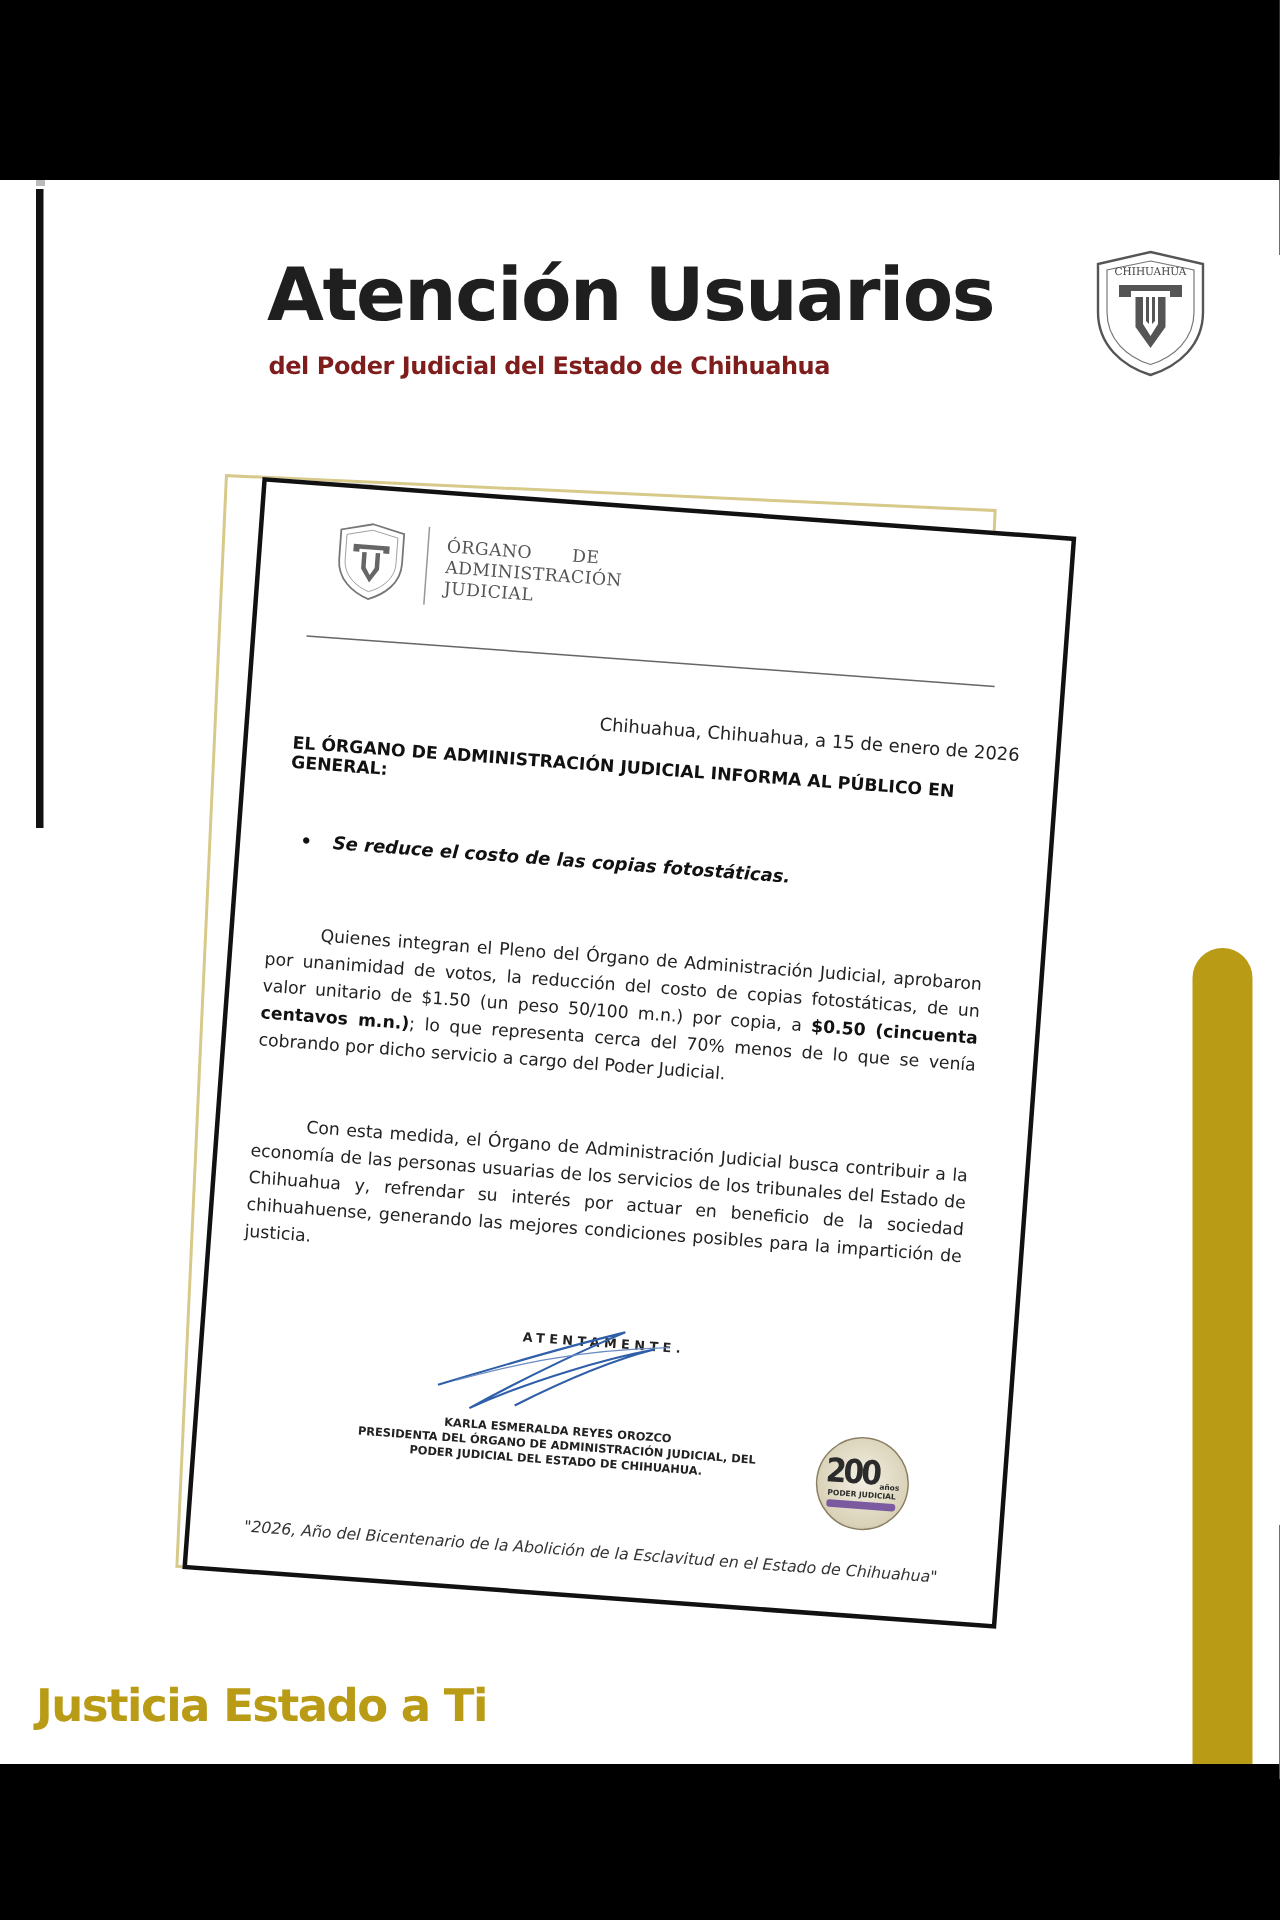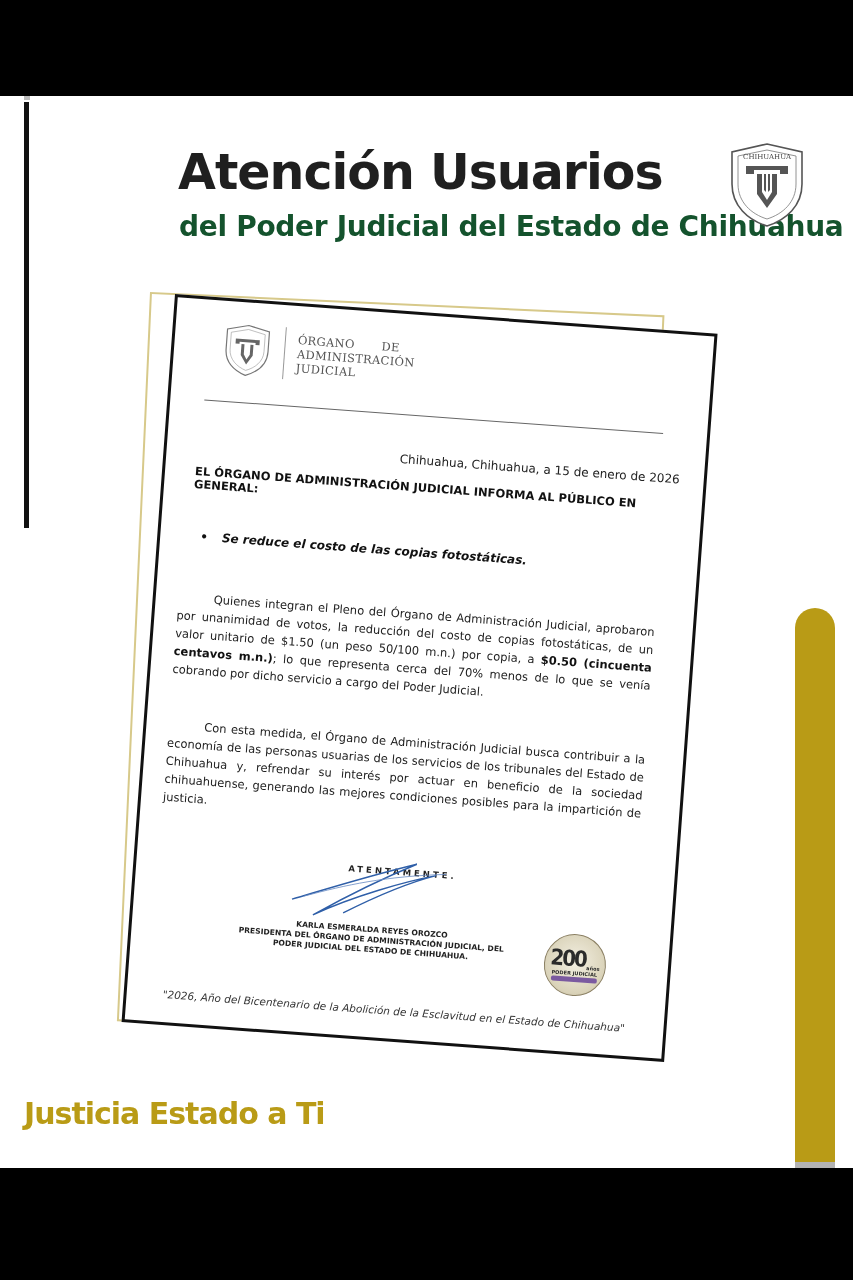--- a/index.html
+++ b/index.html
@@ -1,26 +1,26 @@
 <!DOCTYPE html>
 <html><head>
 <meta charset="utf-8">
 <style>
   * { box-sizing: border-box; margin: 0; padding: 0; }
   html, body { width: 853px; height: 1280px; background: #000; overflow: hidden; }
   body { position: relative; font-family: "DejaVu Sans", sans-serif; }
-  .canvas { position: absolute; left: 0; top: 96px; width: 853px; height: 1072px; background: #fff; overflow: hidden; }
+  .canvas { position: absolute; left: 0; top: 120px; width: 853px; height: 1072px; background: #fff; overflow: hidden; }
   .top-bar { position: absolute; left: 0; top: 0; width: 853px; height: 104px; background: #000; }
   .bottom-bar { position: absolute; left: 0; top: 1176px; width: 853px; height: 104px; background: #000; }
 
   .left-rule { position: absolute; left: 24px; top: 6px; width: 5px; height: 426px; background: #111; }
   .left-rule-cap { position: absolute; left: 24px; top: 0; width: 6px; height: 4px; background: #bbb; }
 
   .title { position: absolute; left: 178px; top: 48px; font-family: "DejaVu Sans", sans-serif; font-weight: bold; font-size: 49px; letter-spacing: -1px; color: #1f1f1f; white-space: nowrap; }
-  .subtitle { position: absolute; left: 179px; top: 114px; font-family: "DejaVu Sans", sans-serif; font-weight: bold; font-size: 28px; letter-spacing: -0.3px; color: #14532d; white-space: nowrap; }
+  .subtitle { position: absolute; left: 179px; top: 114px; font-family: "DejaVu Sans", sans-serif; font-weight: bold; font-size: 16px; letter-spacing: -0.3px; color: #7f1d1d; white-space: nowrap; }
 
   .crest { position: absolute; left: 728px; top: 46px; width: 78px; height: 86px; }
 
   .gold-pill { position: absolute; left: 795px; top: 512px; width: 40px; height: 560px; background: #b99b16; border-radius: 20px 20px 0 0; }
   .gold-pill-foot { position: absolute; left: 795px; top: 1066px; width: 40px; height: 6px; background: #b3b3b3; }
 
   .slogan { position: absolute; left: 24px; top: 1000px; font-family: "DejaVu Sans", sans-serif; font-weight: bold; font-size: 30px; letter-spacing: -1px; color: #b99b16; white-space: nowrap; }
 
   
   .back-page { position: absolute; left: 150px; top: 196px; width: 515px; height: 730px; background: #fff; border: 2.5px solid #d7c98a; transform: rotate(2.6deg); transform-origin: 0 0; }

